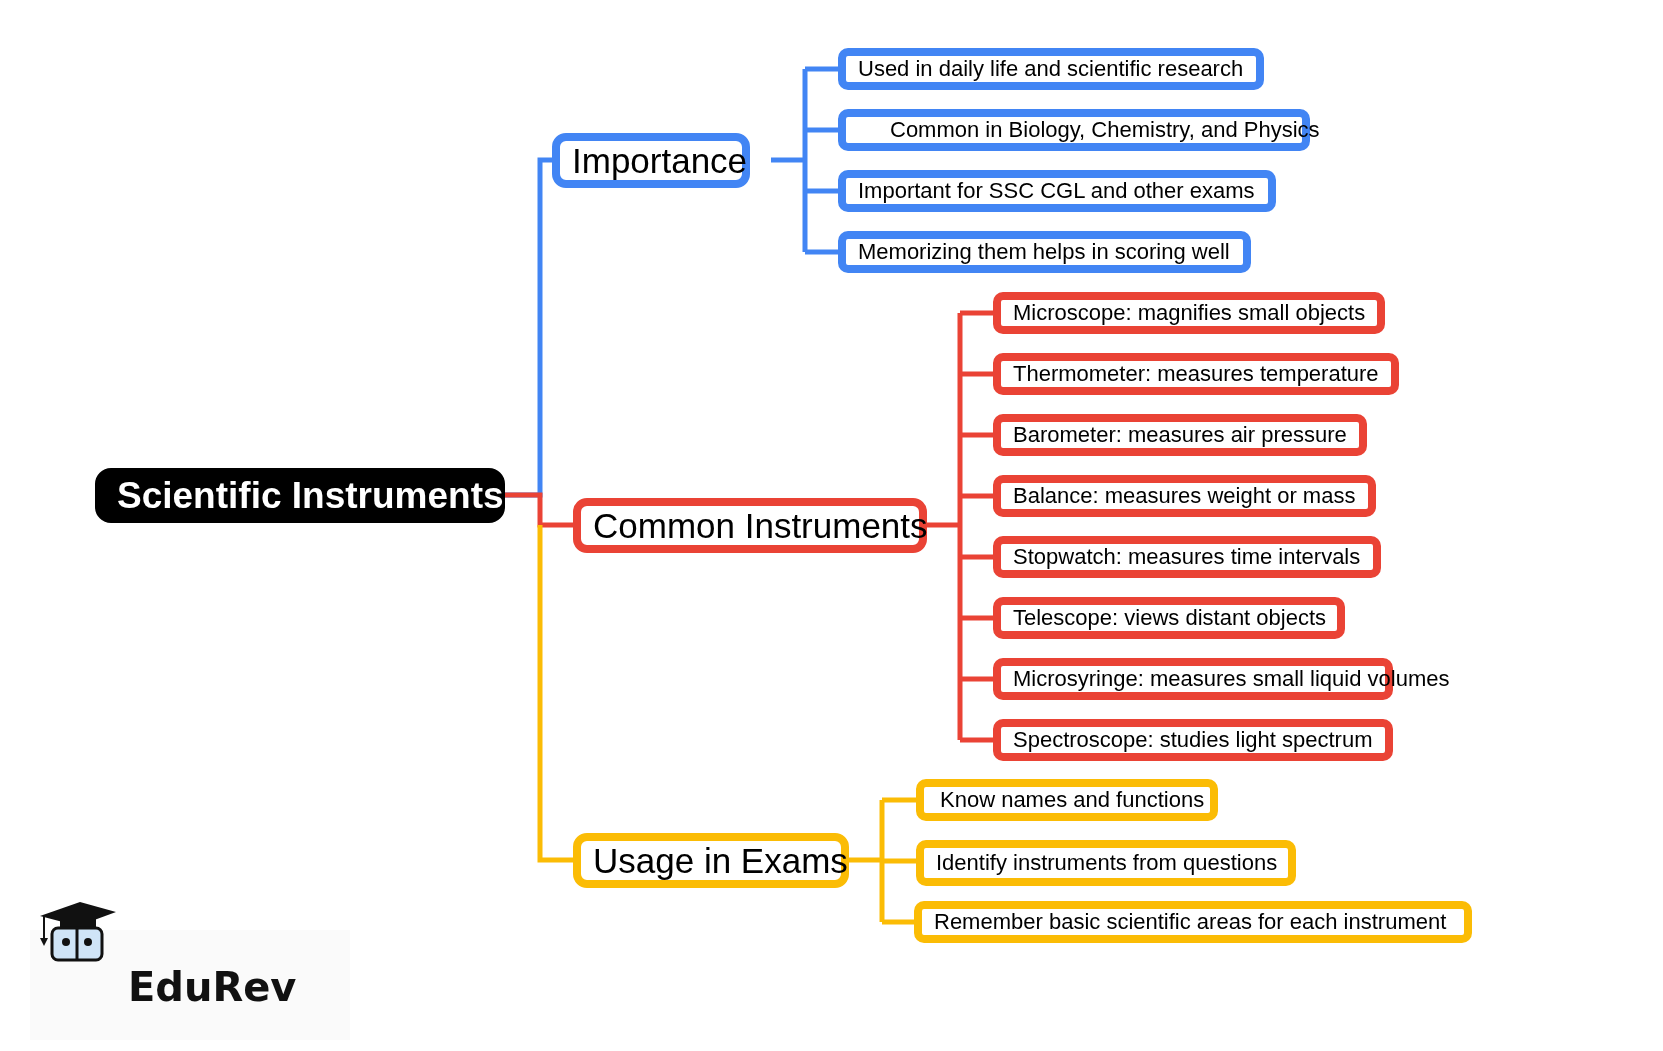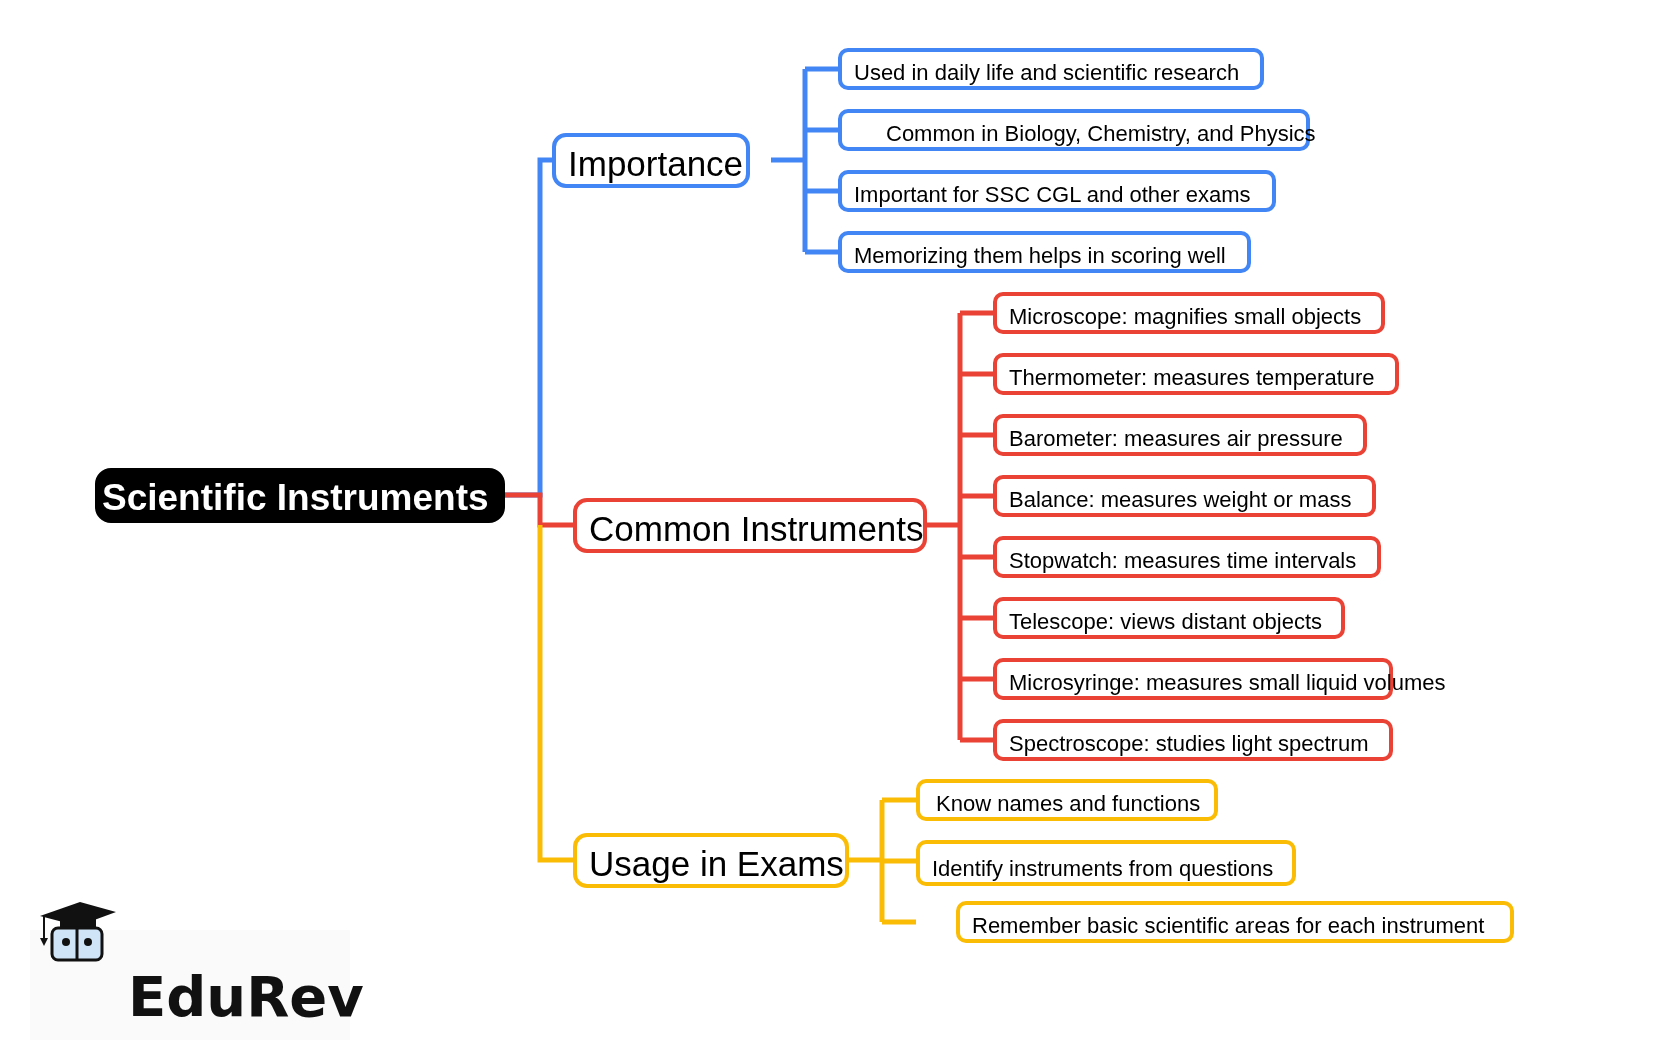--- a/index.html
+++ b/index.html
@@ -1,28 +1,28 @@
 <!DOCTYPE html>
 <html><head>
   <meta charset="utf-8">
   <style>
     html, body { margin:0; padding:0; background:#ffffff; }
     body { width:1663px; height:1051px; position:relative; overflow:hidden;
            font-family:"Liberation Sans", sans-serif; }
     #wires { position:absolute; left:0; top:0; width:1663px; height:1051px; }
     .node { position:absolute; box-sizing:border-box; background:#fff;
-            border:4px solid #000000; border-radius:12px; white-space:nowrap;
-            color:#000; display:flex; align-items:flex-end; }
+            border:8px solid #000000; border-radius:12px; white-space:nowrap;
+            color:#000; display:flex; align-items:center; }
     .root { background:#000; color:#fff; font-weight:bold; font-size:37px;
-            border-radius:16px; border-color:#000; padding:0 3px; }
+            border-radius:16px; border-color:#000; padding:0 14px; }
     .branch { font-size:35px; padding:0 12px; border-radius:14px; }
     .leaf { font-size:22px; padding:0 12px; border-radius:10px; }
     .logo { position:absolute; left:30px; top:930px; width:320px; height:110px;
             background:#fafafa; }
-    .logo-text { position:absolute; left:128px; top:964px; font-size:56px; font-weight:bold;
+    .logo-text { position:absolute; left:128px; top:964px; font-size:40px; font-weight:bold;
                  color:#111; font-family:"DejaVu Sans", sans-serif; }
   </style>
 </head>
 <body>
 
 <svg id="wires">
     <path d="M505,495 L540,495 L540,160 L573,160" stroke="#4285f4" stroke-width="5" fill="none"></path>
     <path d="M505,495 L540,495 L540,525 L573,525" stroke="#ea4335" stroke-width="5" fill="none"></path>
     <path d="M540,525 L540,860 L573,860" stroke="#fbbc05" stroke-width="5" fill="none"></path>
     <path d="M771,160 L805,160" stroke="#4285f4" stroke-width="5" fill="none"></path>
@@ -98,21 +98,21 @@
 
 <div class="node branch" style="left:573px;top:833px;width:276px;height:55px;border-color:#fbbc05;">
   <span>Usage in Exams</span>
 </div>
 <div class="node leaf" style="left:916px;top:779px;width:302px;height:42px;border-color:#fbbc05;padding-left:16px;">
     <span>Know names and functions</span>
   </div>
 <div class="node leaf" style="left:916px;top:840px;width:380px;height:46px;border-color:#fbbc05;">
     <span>Identify instruments from questions</span>
   </div>
-<div class="node leaf" style="left:956px;top:901px;width:558px;height:42px;border-color:#fbbc05;">
+<div class="node leaf" style="left:914px;top:901px;width:558px;height:42px;border-color:#fbbc05;">
     <span>Remember basic scientific areas for each instrument</span>
   </div>
 
 <div class="logo">
   <svg width="90" height="80" style="position:absolute;left:4px;top:-40px;" viewBox="0 0 90 80">
     <polygon points="6,26 46,12 82,22 44,36" fill="#111"></polygon>
     <rect x="26" y="28" width="36" height="10" fill="#111"></rect>
     <line x1="10" y1="26" x2="10" y2="48" stroke="#111" stroke-width="2"></line>
     <polygon points="6,48 14,48 10,56" fill="#111"></polygon>
     <rect x="18" y="38" width="50" height="32" rx="6" fill="#cfe4f7" stroke="#111" stroke-width="3"></rect>

